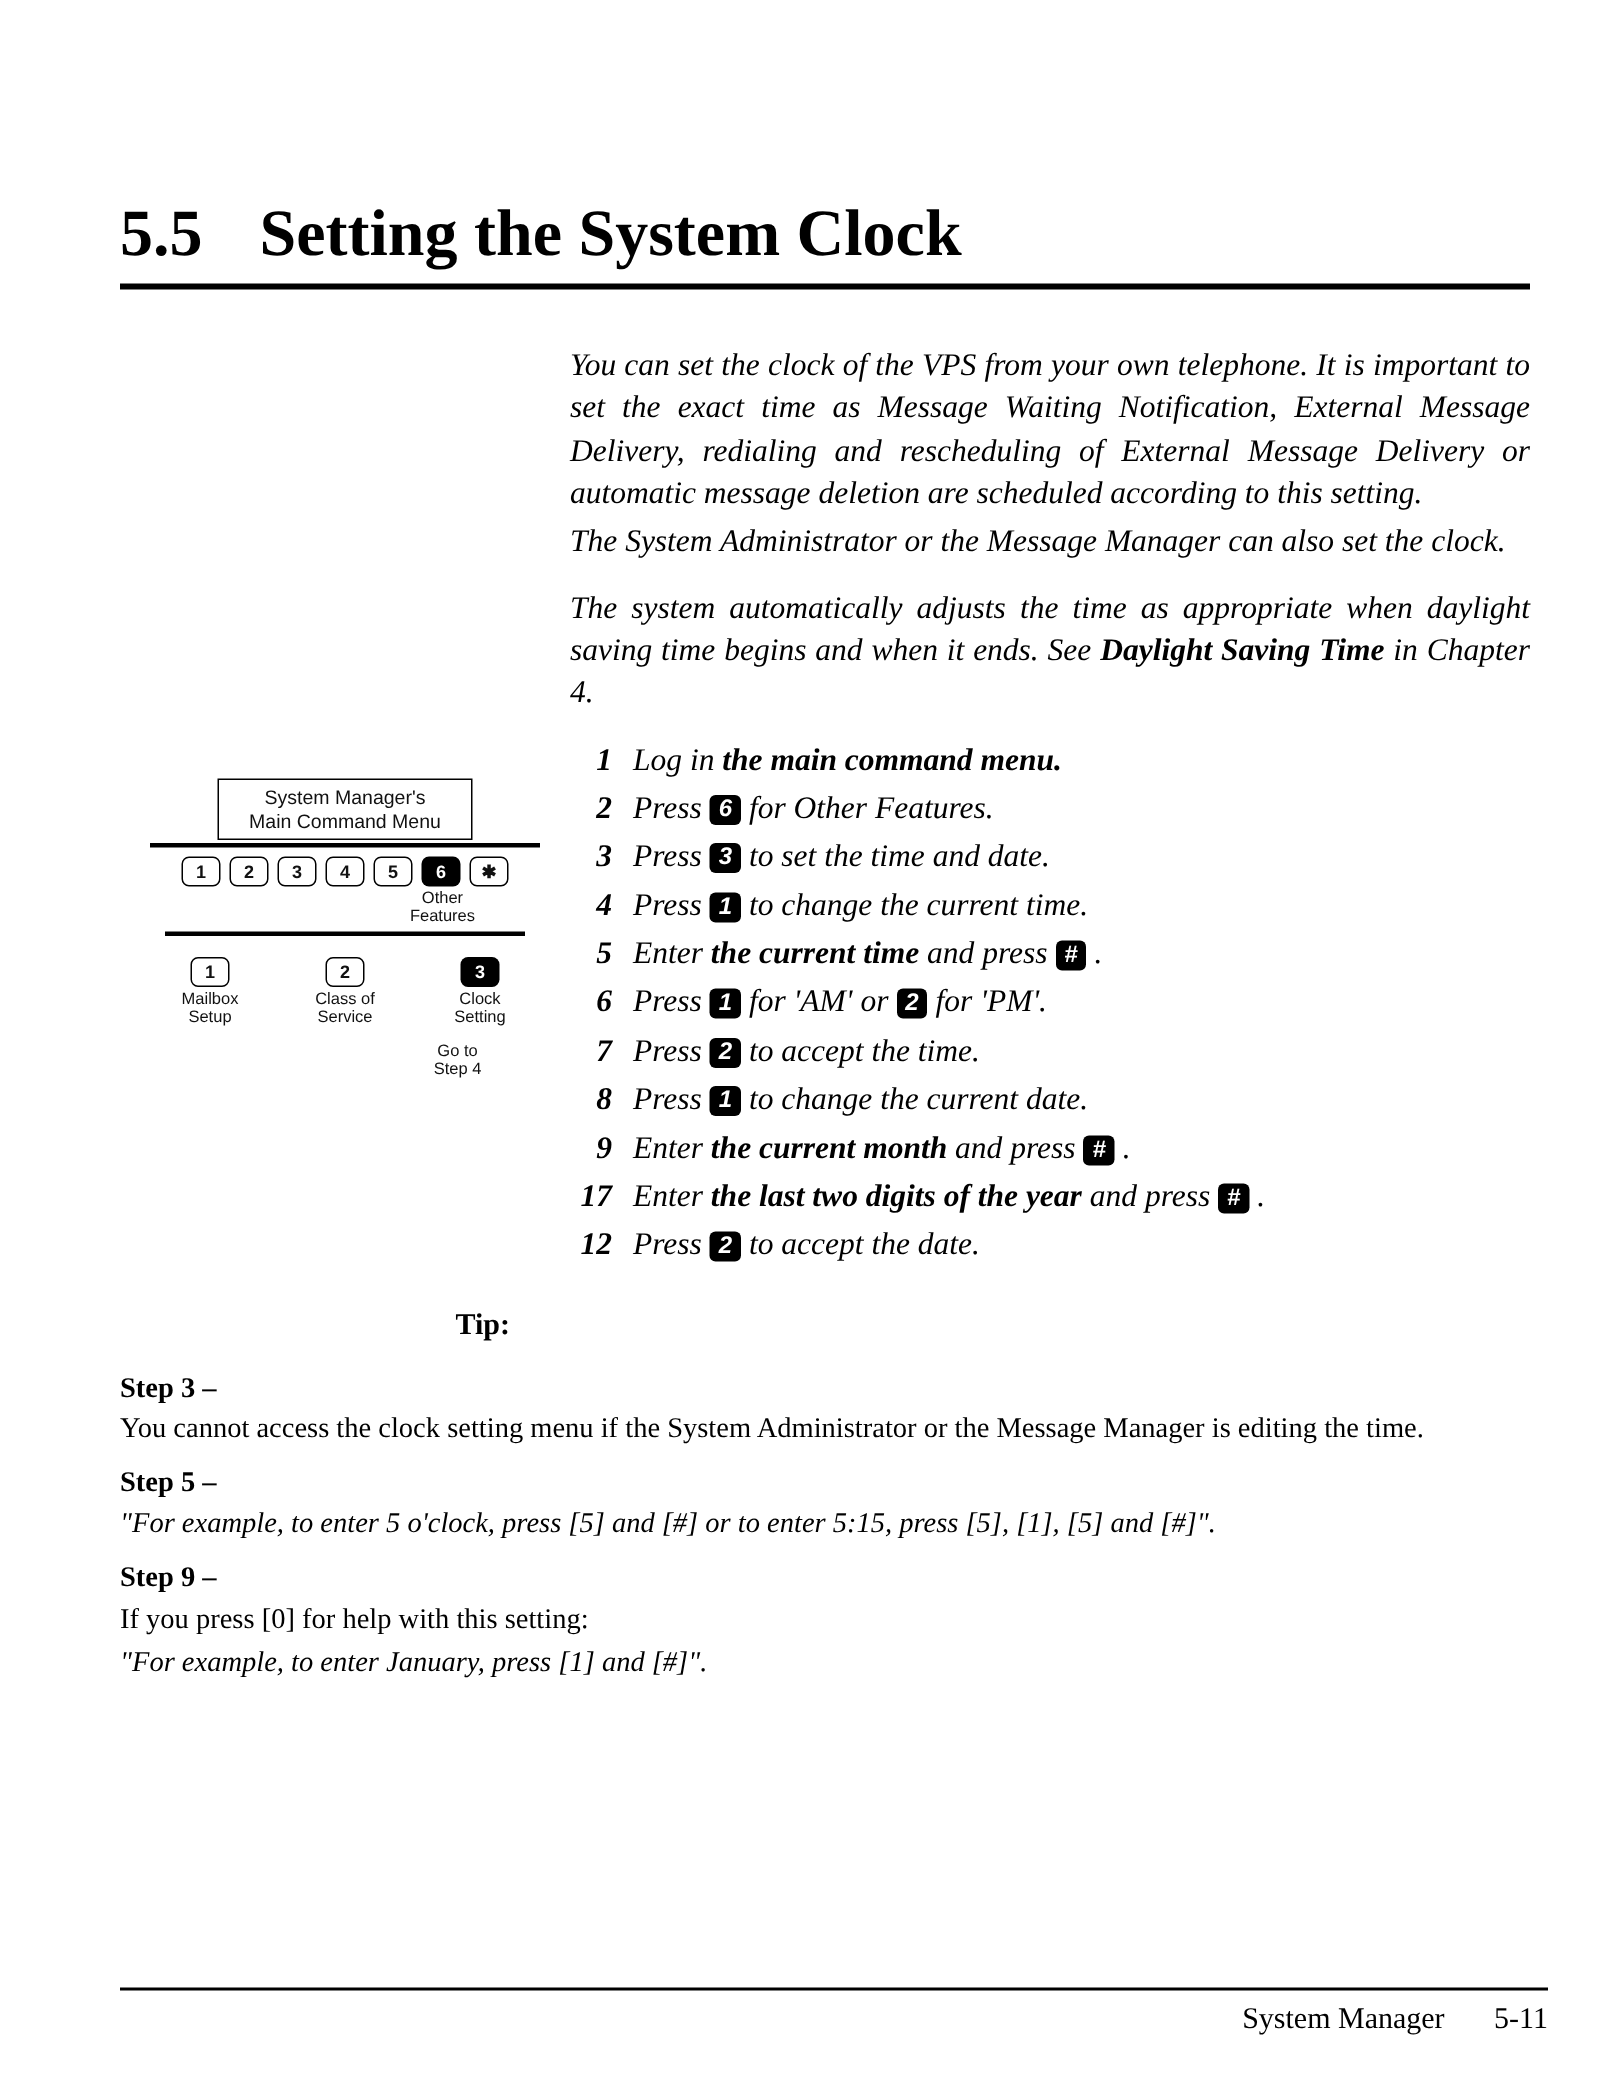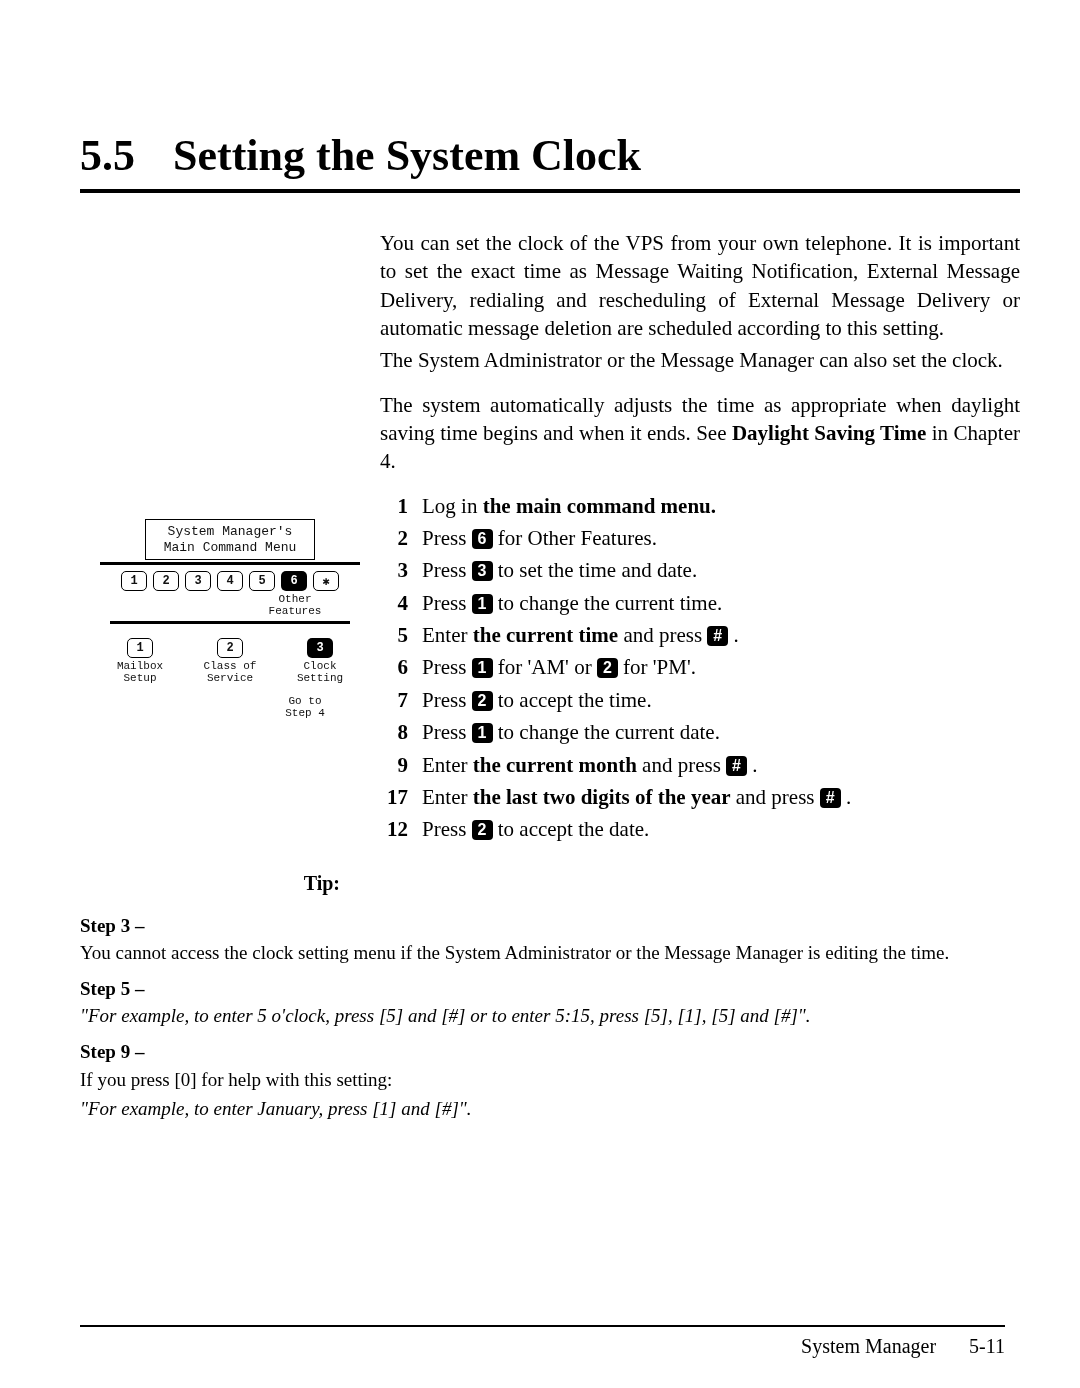--- a/index.html
+++ b/index.html
@@ -29,20 +29,21 @@
   .left {
     width: 300px;
     flex-shrink: 0;
     padding-top: 290px;
     font-family: Arial, Helvetica, sans-serif;
   }
   .right {
     flex: 1;
     font-size: 21px;
     line-height: 1.35;
+    font-style: italic;
   }
   .right p { margin-bottom: 16px; text-align: justify; }
   .right .bold { font-weight: bold; }
   ol.steps { list-style: none; margin-top: 8px; }
   ol.steps li { display: flex; gap: 14px; margin-bottom: 4px; font-size: 21px; }
   ol.steps li .stepnum { font-weight: bold; width: 28px; text-align: right; }
   ol.steps li .steptext { flex: 1; }
   .keycap {
     display: inline-block;
     background: #000;
@@ -57,21 +58,21 @@
   }
   .tips-block { display: flex; margin-top: 24px; flex-direction: column; }
   .tips-label { width: 300px; flex-shrink: 0; text-align: right; padding-right: 40px; font-weight: bold; font-size: 20px; }
   .tips-body { flex: 1; font-size: 19px; line-height: 1.35; }
   .tips-body .tiphead { font-weight: bold; margin-top: 10px; margin-bottom: 2px; }
   .tips-body .tiphead:first-child { margin-top: 18px; }
   .tips-body em { font-style: italic; }
   .tips-body p { text-align: justify; margin-bottom: 4px; }
 
   
-  .diagram { font-size: 12px; color:#111;font-family:Liberation Mono, monospace; }
+  .diagram { font-size: 12px; color:#111; }
   .menutitle {
     border: 1px solid #000;
     padding: 4px 8px;
     text-align: center;
     width: 170px;
     margin: 0 auto 2px auto;
     font-size: 13px;
     line-height: 1.2;
   }
   .barsolid { height: 3px; background: #000; margin: 0 auto; width: 260px; }
@@ -87,21 +88,21 @@
   }
   .sublabel { text-align: center; font-size: 11px; margin-top: 2px; line-height:1.1;}
   .row2 { display: flex; justify-content: space-between; width: 240px; margin: 14px auto 0 auto; }
   .keycol { width: 60px; text-align: center; }
   .gotolabel { text-align:center; font-size:11px; margin-top:10px; line-height:1.1; }
 
   .footer {
     position: absolute;
     bottom: 30px;
     left: 80px;
-    right: 75px;
+    right: 48px;
     border-top: 2px solid #000;
     padding-top: 8px;
     text-align: right;
     font-size: 20px;
   }
   .footer .pg { margin-left: 28px; }
 </style>
 </head>
 <body>
 

